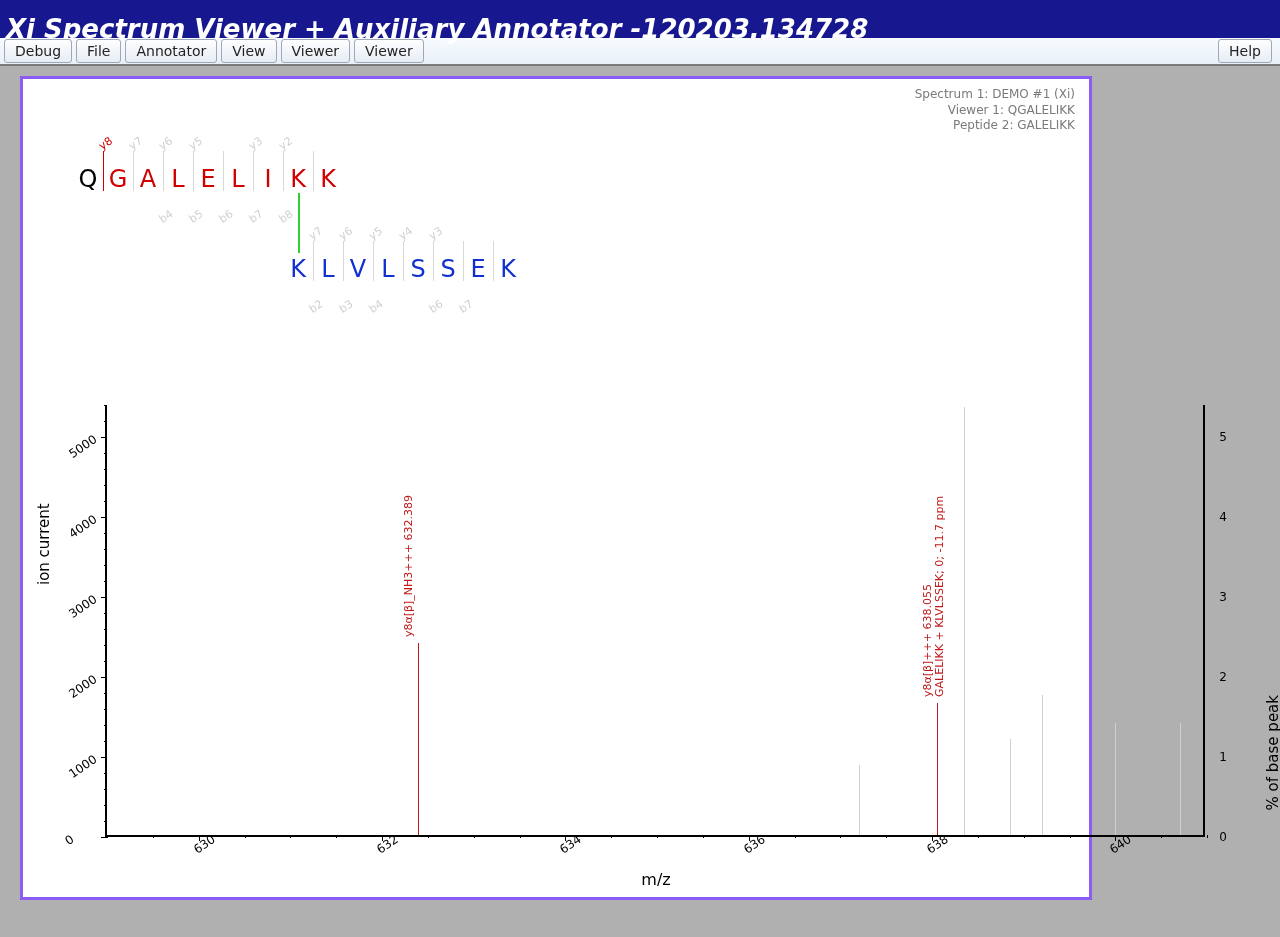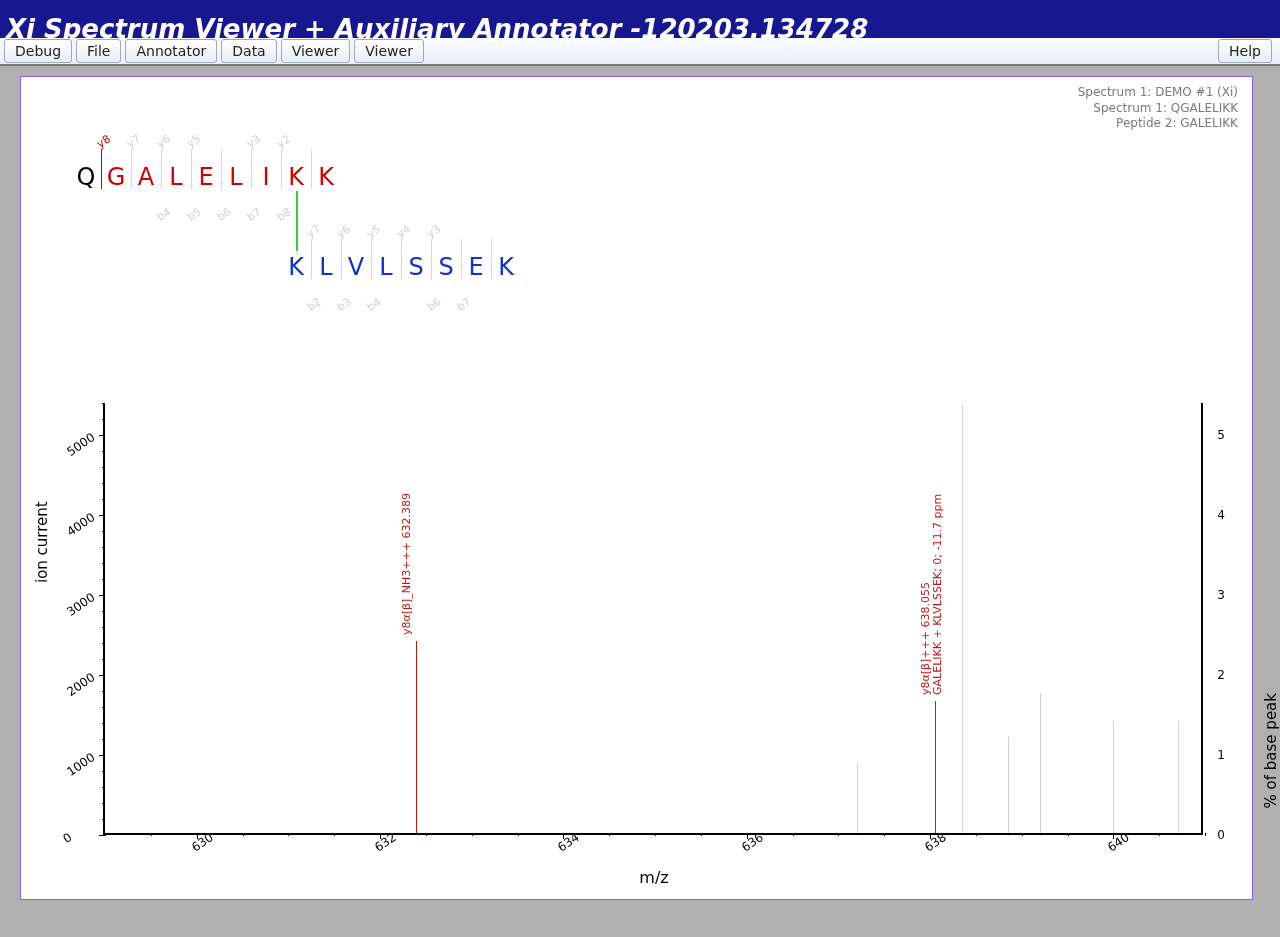--- a/index.html
+++ b/index.html
@@ -38,23 +38,23 @@
     cursor: pointer;
     color: #222;
   }
   .menu-spacer { flex: 1; }
 
   .app-outer {
     padding: 10px 20px 20px 20px;
   }
   .canvas {
     background: #fff;
-    width: 1233px;
+    width: 1072px;
     height: 824px;
-    border: 1px solid #8b5cf6;
+    border: 3px solid #8b5cf6;
     position: relative;
     text-decoration: underline;
   }
   .info-block {
     position: absolute;
     top: 8px;
     right: 14px;
     text-align: right;
     color: #7a7a7a;
     font-size: 12px;
@@ -201,33 +201,33 @@
 </style>
 </head>
 <body>
 
 <div class="titlebar">Xi Spectrum Viewer + Auxiliary Annotator -120203.134728</div>
 
 <div class="menubar">
   <div class="menu-item">Debug</div>
   <div class="menu-item">File</div>
   <div class="menu-item">Annotator</div>
-  <div class="menu-item">Data</div>
+  <div class="menu-item">View</div>
   <div class="menu-item">Viewer</div>
   <div class="menu-item">Viewer</div>
   <div class="menu-spacer"></div>
   <div class="menu-item">Help</div>
 </div>
 
 <div class="app-outer">
   <div class="canvas">
 
     <div class="info-block">
       <div>Spectrum 1: DEMO #1 (Xi)</div>
-      <div>Spectrum 1: QGALELIKK</div>
+      <div>Viewer 1: QGALELIKK</div>
       <div>Peptide 2: GALELIKK</div>
     </div>
 
     <div class="seq-area">
 
       <div class="seq-row" id="alpha-row" style="height:40px;">
           <div class="residue alpha first">Q</div>
           <div class="cleave active-red" style="left: 30px; top: -8px; height: 40px;"></div>
           <div class="ion-lbl-top active" style="left: 26px;">y8</div>
           <div class="residue alpha">G</div>

